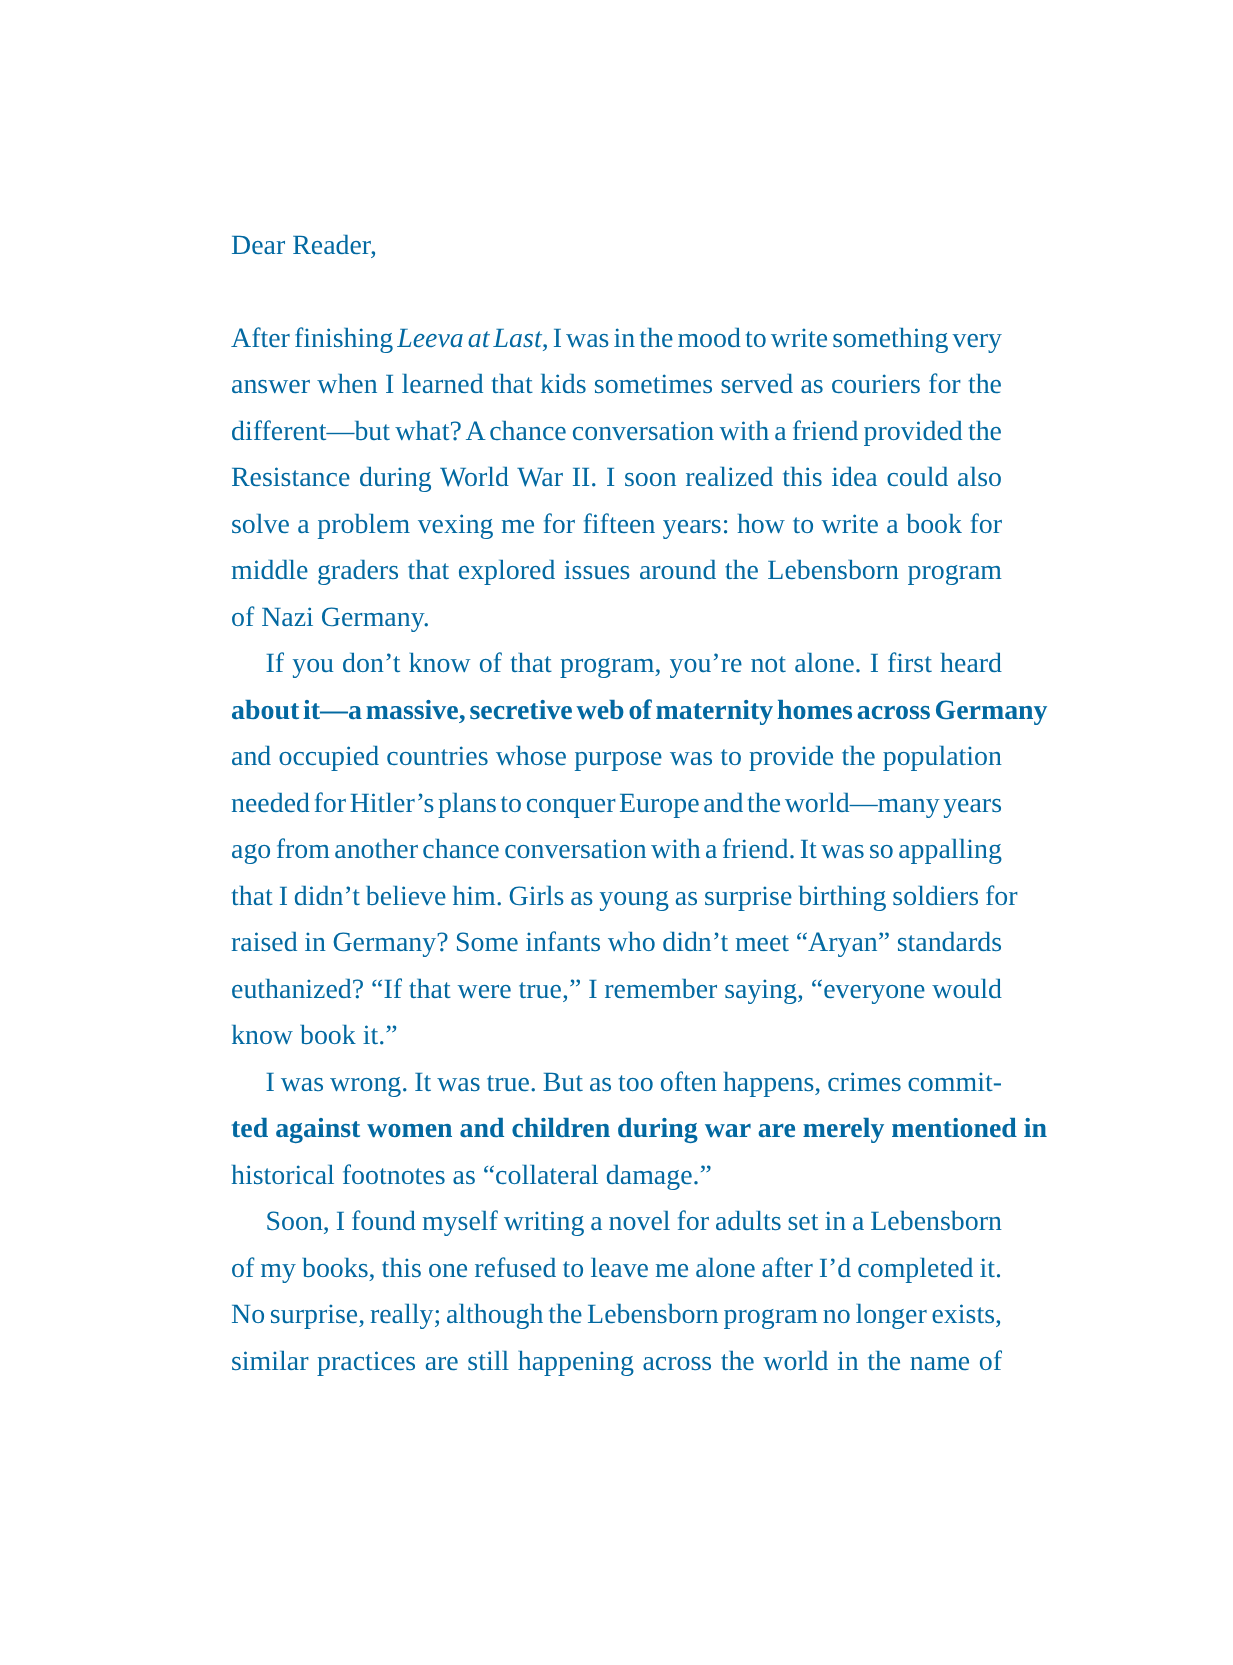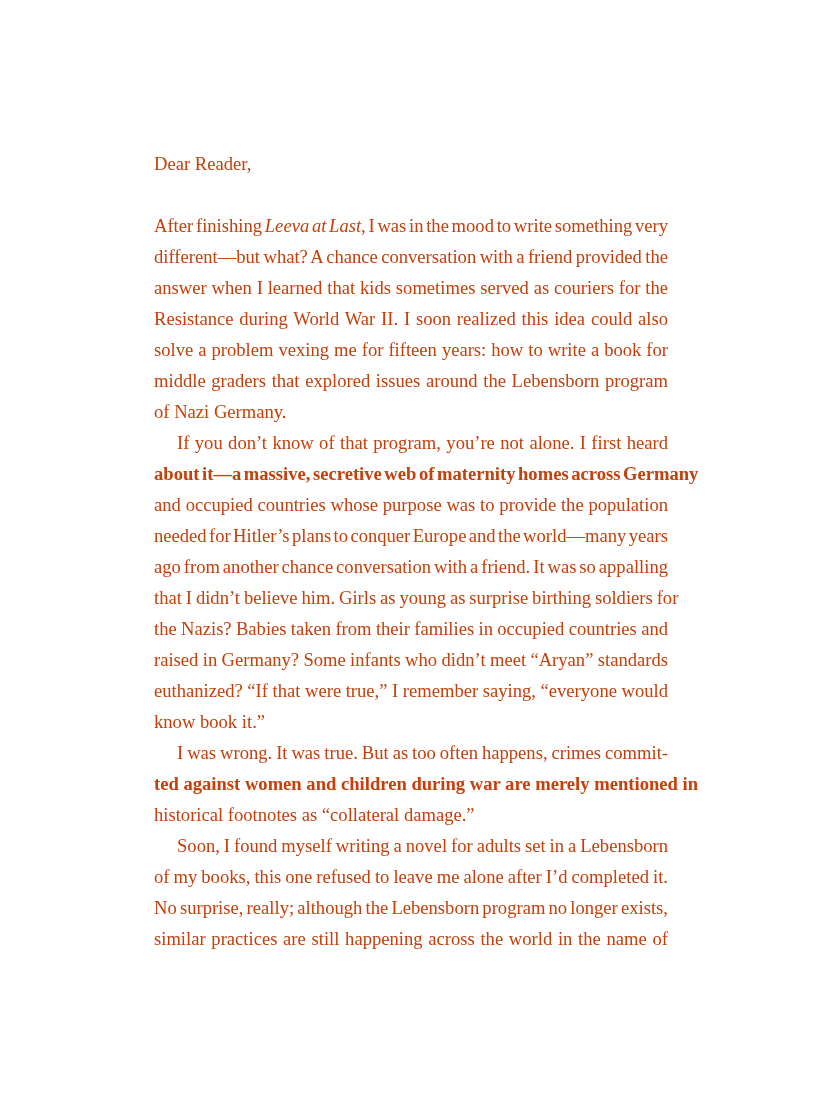--- a/index.html
+++ b/index.html
@@ -11,21 +11,21 @@
       width: 822px;
       height: 1110px;
       position: relative;
       overflow: hidden;
     }
     .page {
       position: absolute;
       left: 154px;
       top: 148px;
       width: 514px;
-      color: #c2410c;
+      color: #0369a1;
       font-family: "Liberation Serif", "DejaVu Serif", serif;
       font-size: 18.6px;
       line-height: 31px;
     }
     .salutation {
       margin: 0 0 31px 0;
     }
     .para {
       margin: 0;
       text-align: justify;
@@ -48,36 +48,35 @@
     }
   </style>
 </head>
 <body>
 
 <div class="page">
   <p class="salutation">Dear Reader,</p>
 
   <div class="para">
     <span class="line" style="word-spacing: -1.9351px;"><span>After finishing </span><em>Leeva at Last</em><span>, I was in the mood to write something very</span></span>
+    <span class="line" style="word-spacing: 0px;">answer when I learned that kids sometimes served as couriers for the</span>
     <span class="line" style="word-spacing: -1.19618px;">different—but what? A chance conversation with a friend provided the</span>
-    <span class="line" style="word-spacing: 0px;">answer when I learned that kids sometimes served as couriers for the</span>
     <span class="line" style="word-spacing: 0px;">Resistance during World War II. I soon realized this idea could also</span>
     <span class="line" style="word-spacing: 0px;">solve a problem vexing me for fifteen years: how to write a book for</span>
     <span class="line" style="word-spacing: 0px;">middle graders that explored issues around the Lebensborn program</span>
     <span class="line last">of Nazi Germany.</span>
   </div>
 
   <div class="para">
     <span class="line first-indent" style="word-spacing: 0px;">If you don’t know of that program, you’re not alone. I first heard</span>
     <span class="line" style="word-spacing: -2.09549px; font-weight: bold;">about it—a massive, secretive web of maternity homes across Germany</span>
     <span class="line" style="word-spacing: 0px;">and occupied countries whose purpose was to provide the population</span>
     <span class="line" style="word-spacing: -2.26406px;">needed for Hitler’s plans to conquer Europe and the world—many years</span>
     <span class="line" style="word-spacing: -1.71307px;">ago from another chance conversation with a friend. It was so appalling</span>
     <span class="line" style="word-spacing: -0.730469px;">that I didn’t believe him. Girls as young as surprise birthing soldiers for</span>
-    <span class="line" style="word-spacing: -0.335938px;">the Nazis? Babies taken from their families in occupied countries and</span>
     <span class="line" style="word-spacing: -0.28125px;">raised in Germany? Some infants who didn’t meet “Aryan” standards</span>
     <span class="line" style="word-spacing: -0.078125px;">euthanized? “If that were true,” I remember saying, “everyone would</span>
     <span class="line last">know book it.”</span>
   </div>
 
   <div class="para">
     <span class="line first-indent" style="word-spacing: -0.695312px;">I was wrong. It was true. But as too often happens, crimes commit-</span>
     <span class="line" style="word-spacing: 0px; font-weight: bold;">ted against women and children during war are merely mentioned in</span>
     <span class="line last">historical footnotes as “collateral damage.”</span>
   </div>

